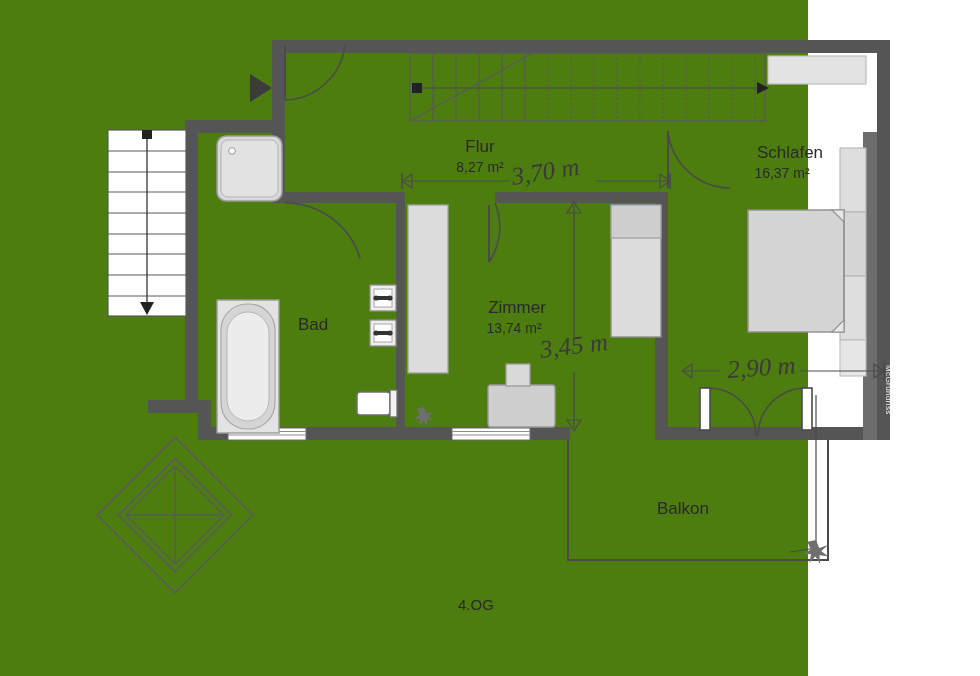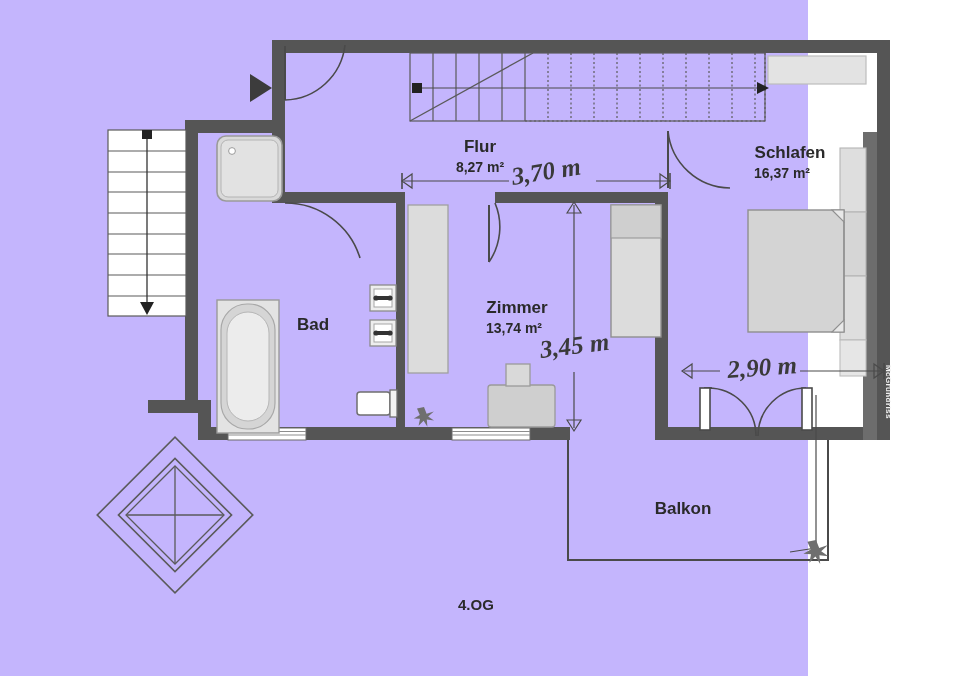--- a/index.html
+++ b/index.html
@@ -1,18 +1,18 @@
 <!DOCTYPE html>
 <html><head>
 <meta charset="utf-8">
 <style>
   html,body{margin:0;padding:0;background:#ffffff;}
   body{width:980px;height:676px;overflow:hidden;
        font-family:"Liberation Sans",sans-serif;color:#1e1e1e;}
-  #stage{position:relative;width:808px;height:676px;background:#c4b5fd;font-weight:bold;}
+  #stage{position:relative;width:808px;height:676px;background:#4d7c0f;}
   svg{display:block;}
   .room-label{font-family:"Liberation Sans",sans-serif;font-size:17px;fill:#2a2a2a;}
   .room-area{font-family:"Liberation Sans",sans-serif;font-size:14px;fill:#2a2a2a;}
   .floor-label{font-family:"Liberation Sans",sans-serif;font-size:15px;fill:#2a2a2a;}
   .hand{font-family:"Liberation Serif",serif;font-size:25px;fill:#3a3a3a;
         font-style:italic;}
   .wm{font-family:"Liberation Sans",sans-serif;font-size:8px;fill:#f2f2f2;
       letter-spacing:.4px;}
 </style>
 </head>

